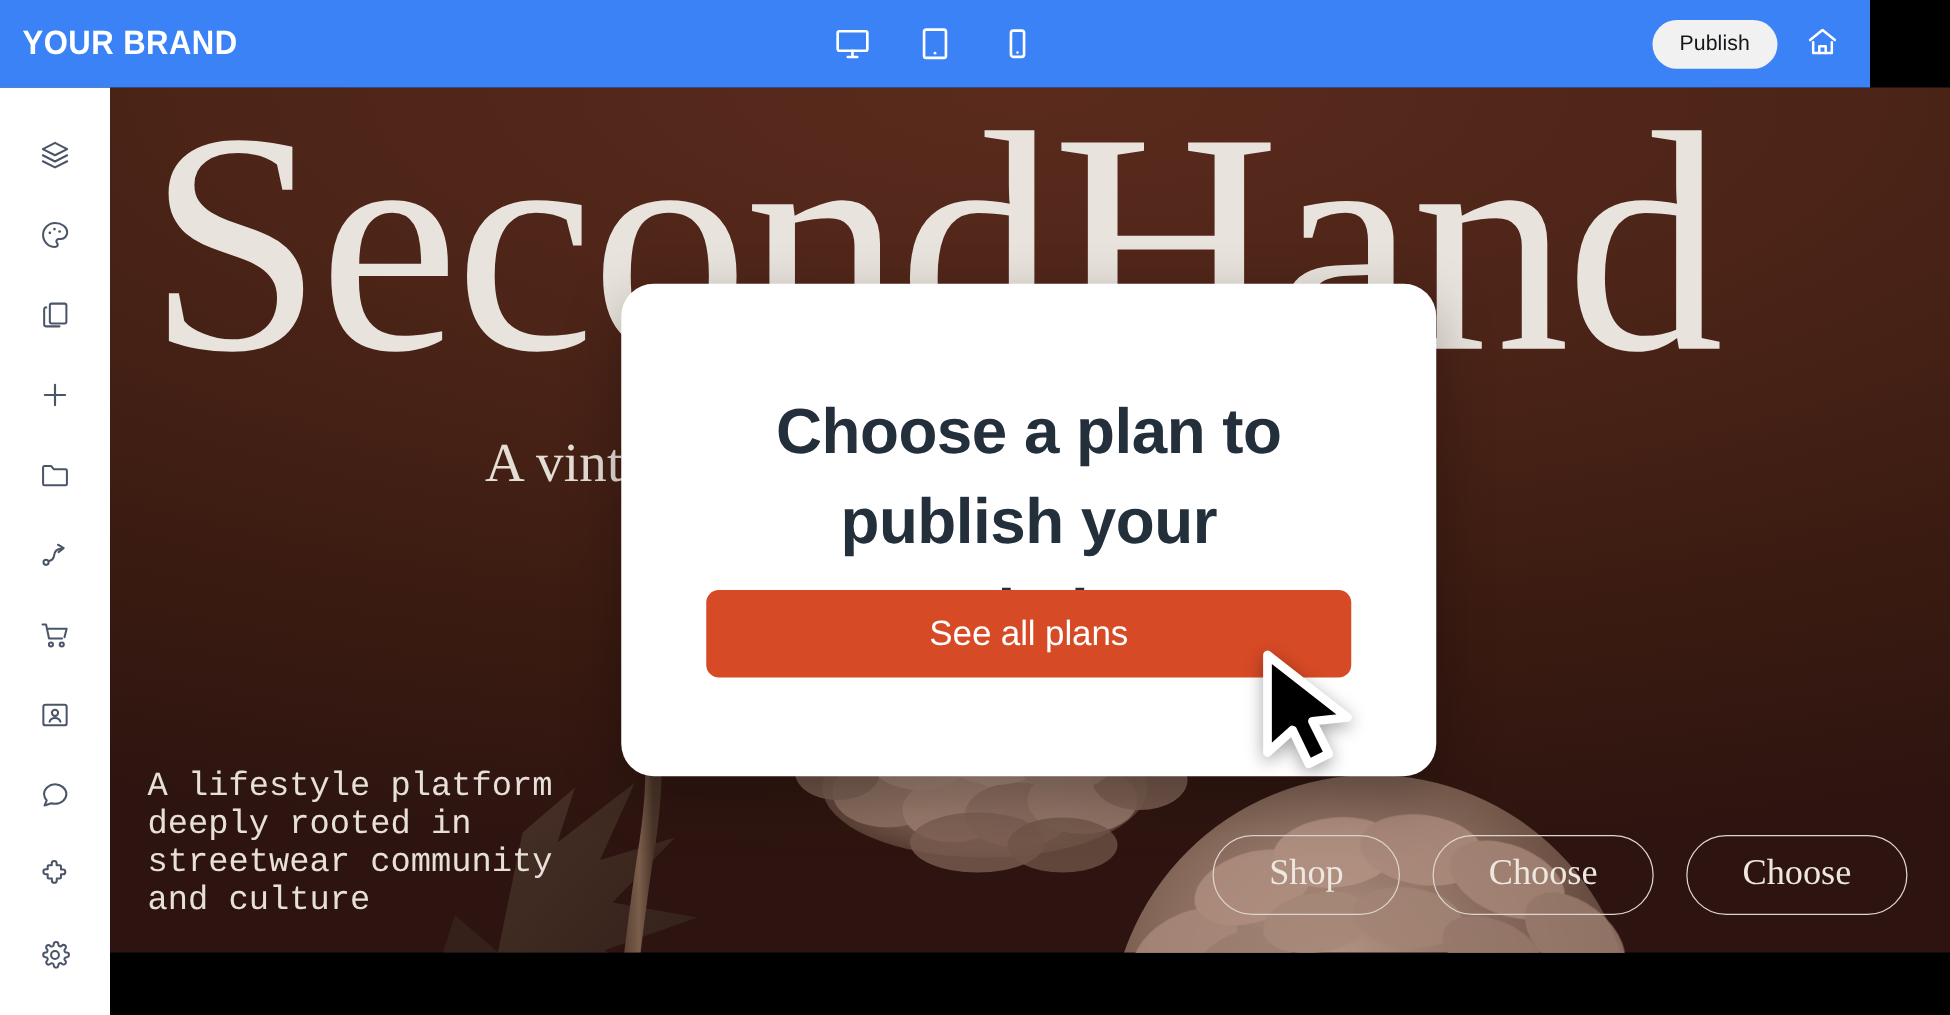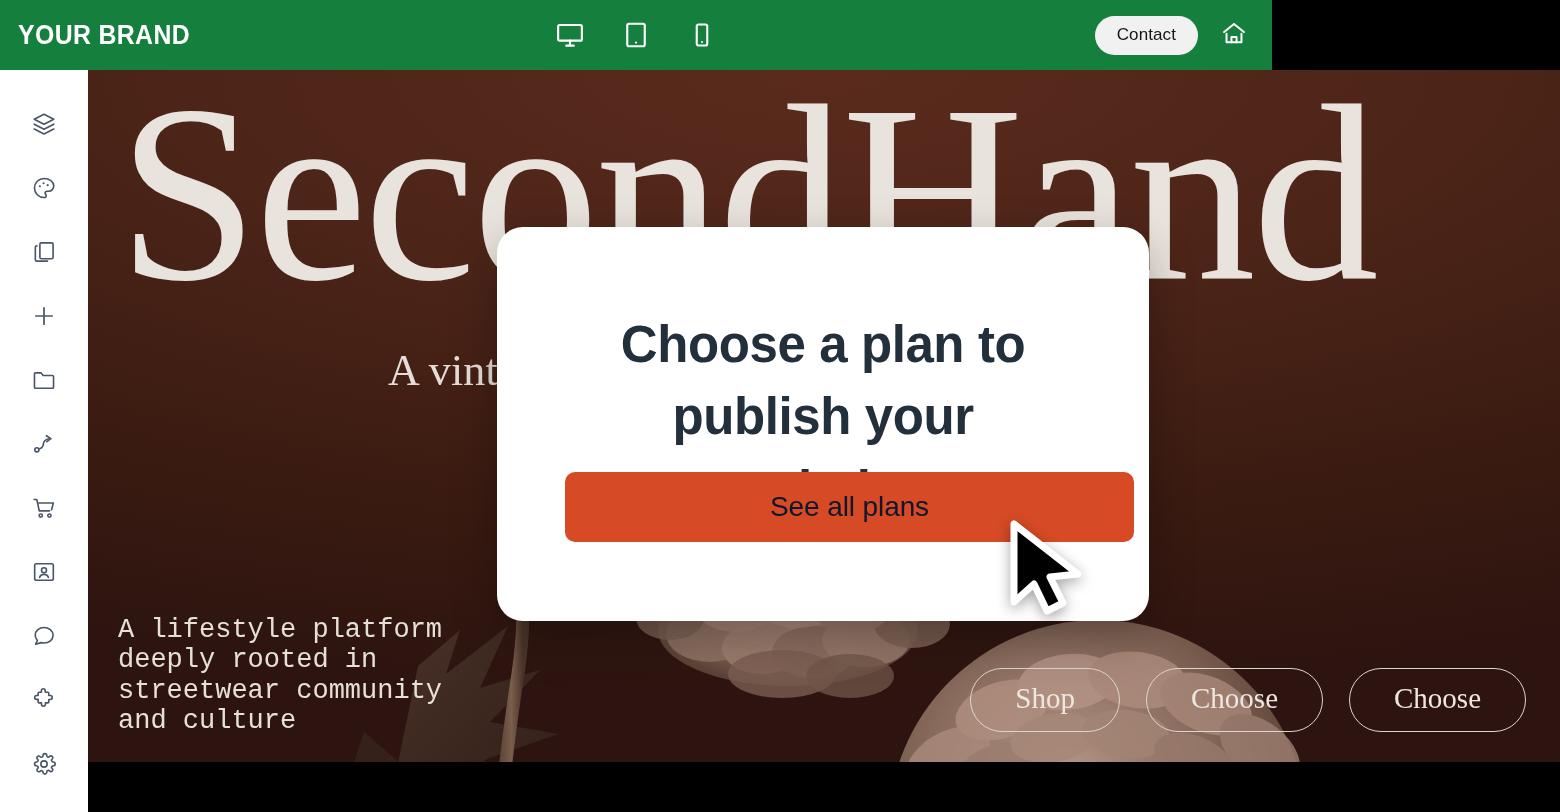--- a/index.html
+++ b/index.html
@@ -4,22 +4,22 @@
 <style>
   * { margin:0; padding:0; box-sizing:border-box; }
   html, body {
     width:1560px; height:812px; overflow:hidden;
     font-family:"Liberation Sans", sans-serif;
     background:#000;
   }
 
   
   .topbar{
-    position:absolute; top:0; left:0; width:1272px; height:70px;
-    background:#15803d; display:flex; align-items:center; z-index:40;
+    position:absolute; top:0; left:0; width:1496px; height:70px;
+    background:#3b82f6; display:flex; align-items:center; z-index:40;
   }
   .brand{
     position:absolute; left:18px; top:50%; transform:translateY(-50%);
     color:#fff; font-size:27px; font-weight:bold; letter-spacing:.4px;
     font-family:"Liberation Sans", sans-serif;
     transform:translateY(-50%) scaleX(.92); transform-origin:left center;
   }
   .device-group{
     position:absolute; left:50%; top:50%; transform:translate(-50%,-50%);
     display:flex; align-items:center; gap:22px;
@@ -98,22 +98,22 @@
     box-shadow:0 16px 46px rgba(0,0,0,.28);
     display:flex; flex-direction:column; align-items:center;
     pointer-events:auto;
   }
   .modal-title{
     margin-top:82px; text-align:center; color:#23303c;
     font-family:"Liberation Sans", sans-serif; font-weight:bold;
     font-size:51px; line-height:1.42; letter-spacing:-.4px; width:470px;
   }
   .cta{
-    position:absolute; left:68px; top:245px; width:569px; height:70px;
-    background:#d74a26; color:#0f172a; border:none; border-radius:10px;
+    position:absolute; left:68px; top:245px; width:516px; height:70px;
+    background:#d74a26; color:#ffffff; border:none; border-radius:10px;
     font-family:"Liberation Sans", sans-serif; font-size:28px;
     cursor:pointer; letter-spacing:-.1px;
   }
   .cursor{
     position:absolute; left:1000px; top:516px; width:96px; height:100px;
     pointer-events:none; z-index:70;
     filter:drop-shadow(0 4px 7px rgba(0,0,0,.35));
   }
 </style>
 </head>
@@ -143,21 +143,21 @@
       <span>
         <svg width="28" height="28" viewBox="0 0 24 24" fill="none" stroke="#ffffff" stroke-width="1.8" stroke-linecap="round" stroke-linejoin="round">
           <rect x="7.5" y="3" width="9" height="18" rx="1.6"></rect>
           <circle cx="12" cy="18" r=".85" fill="#ffffff" stroke="none"></circle>
         </svg>
       </span>
     </div>
   </div>
 
   <div class="right-group">
-    <button class="publish-btn">Contact</button>
+    <button class="publish-btn">Publish</button>
     <div class="home-btn">
       <span>
         <svg width="28" height="28" viewBox="0 0 24 24" fill="none" stroke="#ffffff" stroke-width="1.7" stroke-linecap="round" stroke-linejoin="round">
           <path d="M3.5 11.2 12 4.3l8.5 6.9"></path>
           <path d="M5.6 12.6V20h12.8v-7.4"></path>
           <path d="M9.8 20v-4.6h4.4V20"></path>
         </svg>
       </span>
     </div>
   </div>

